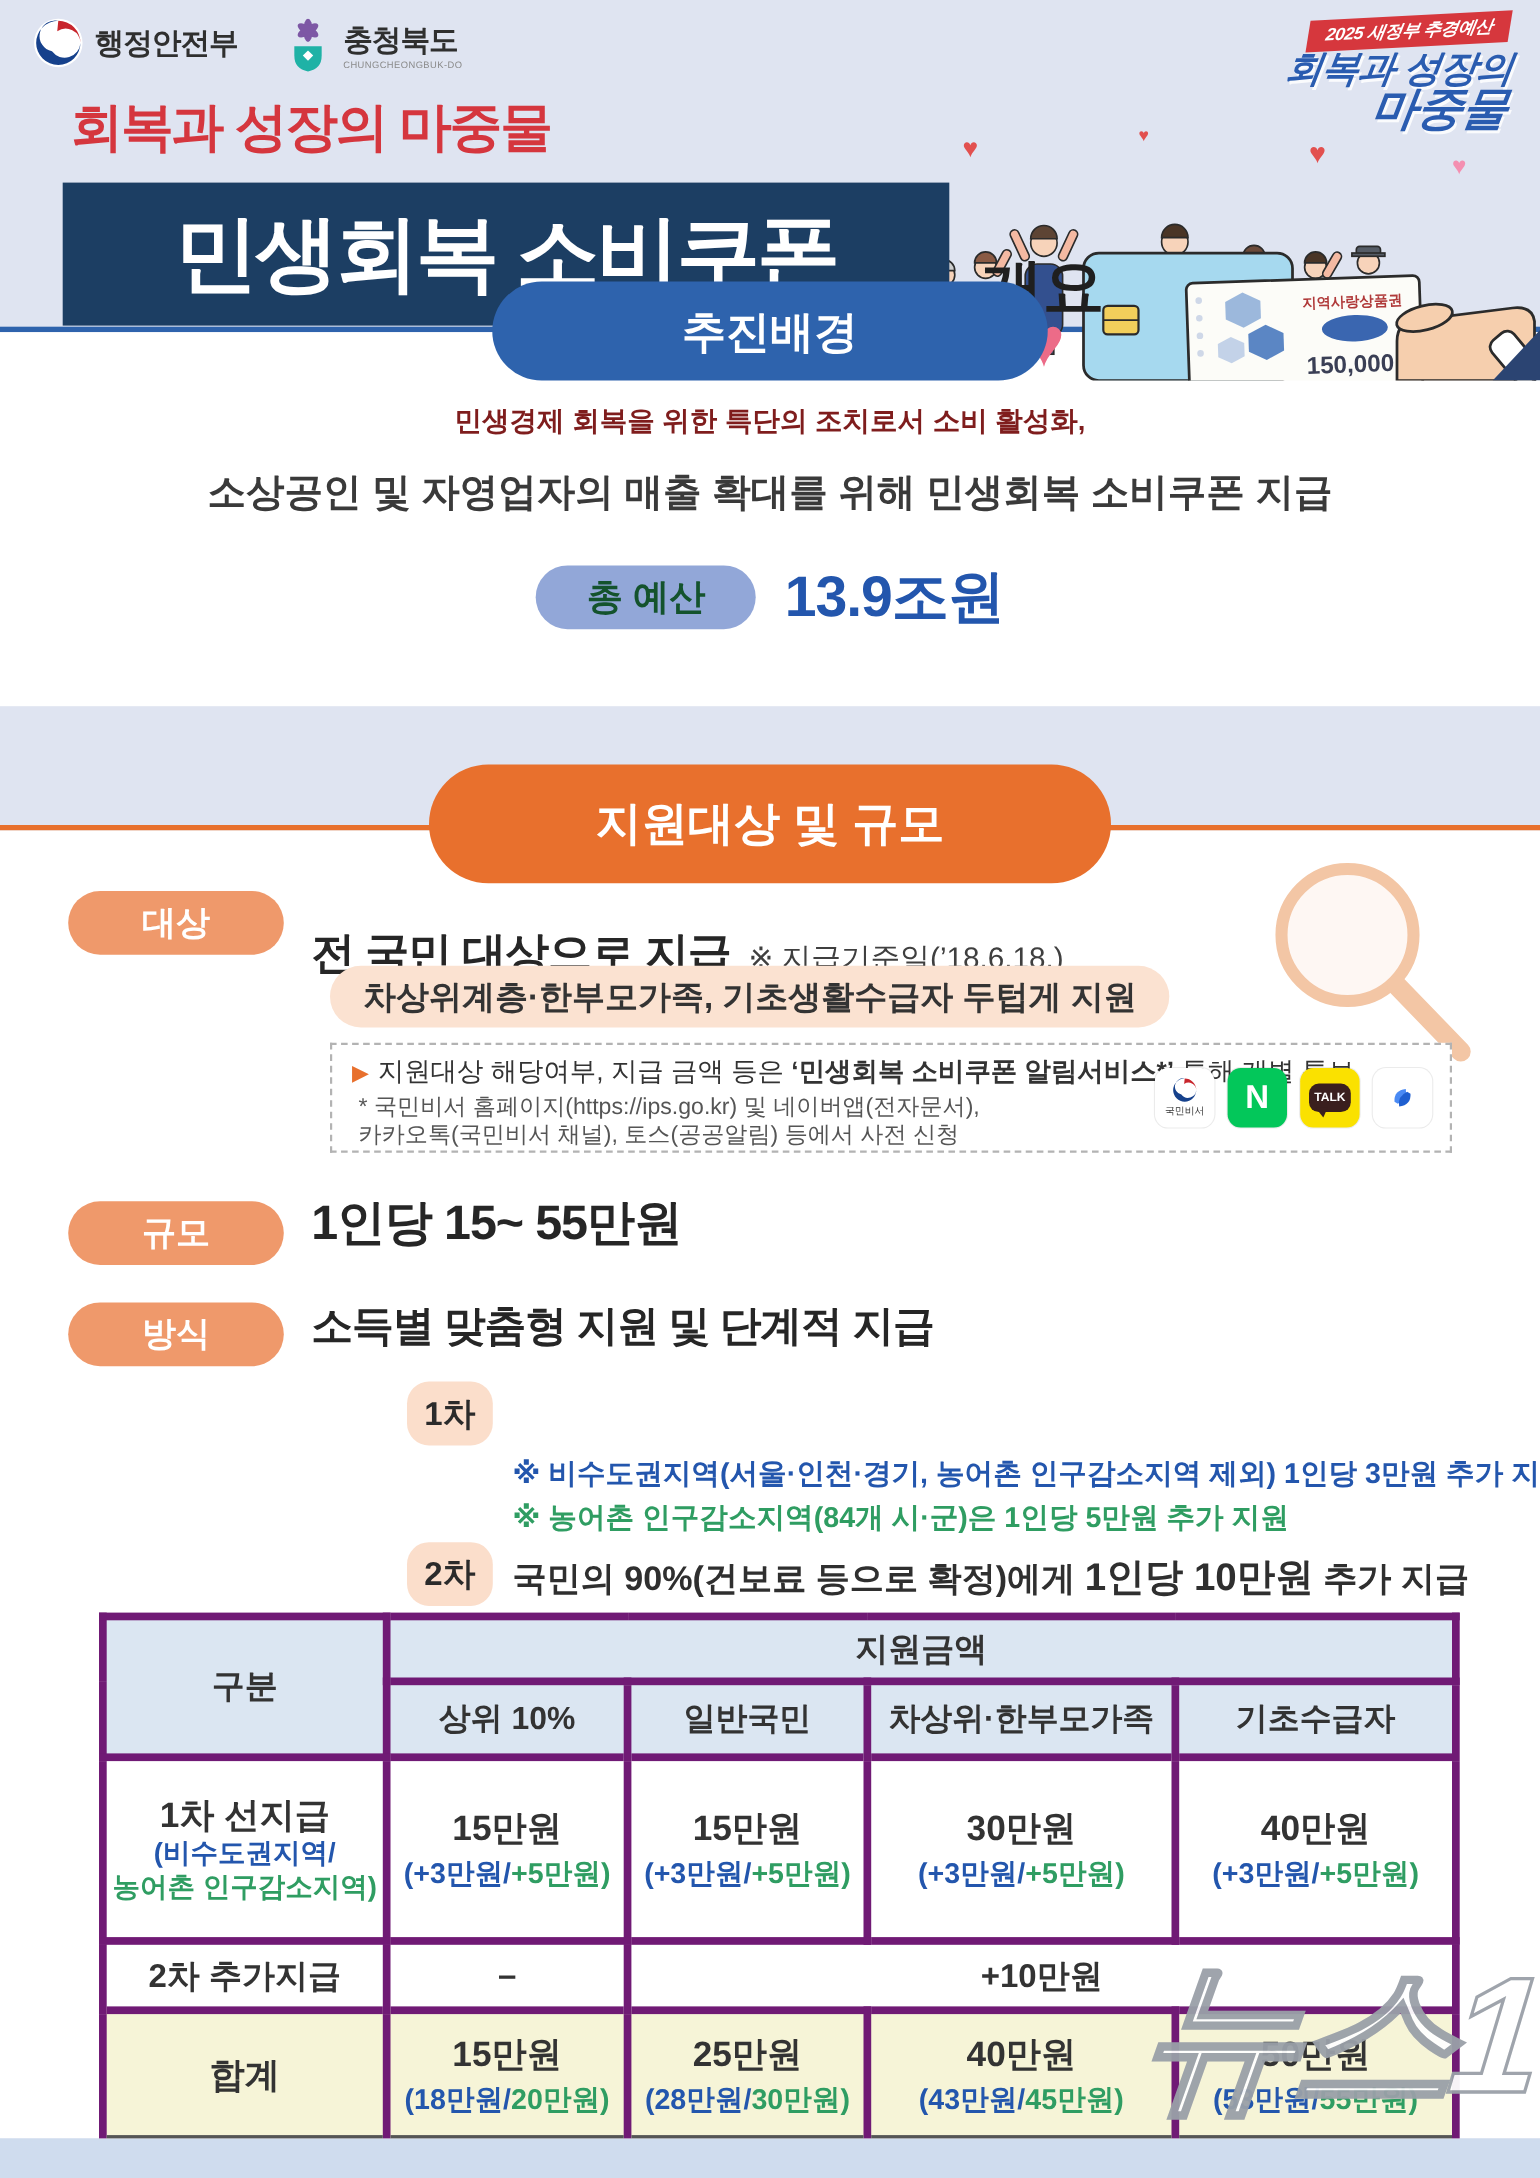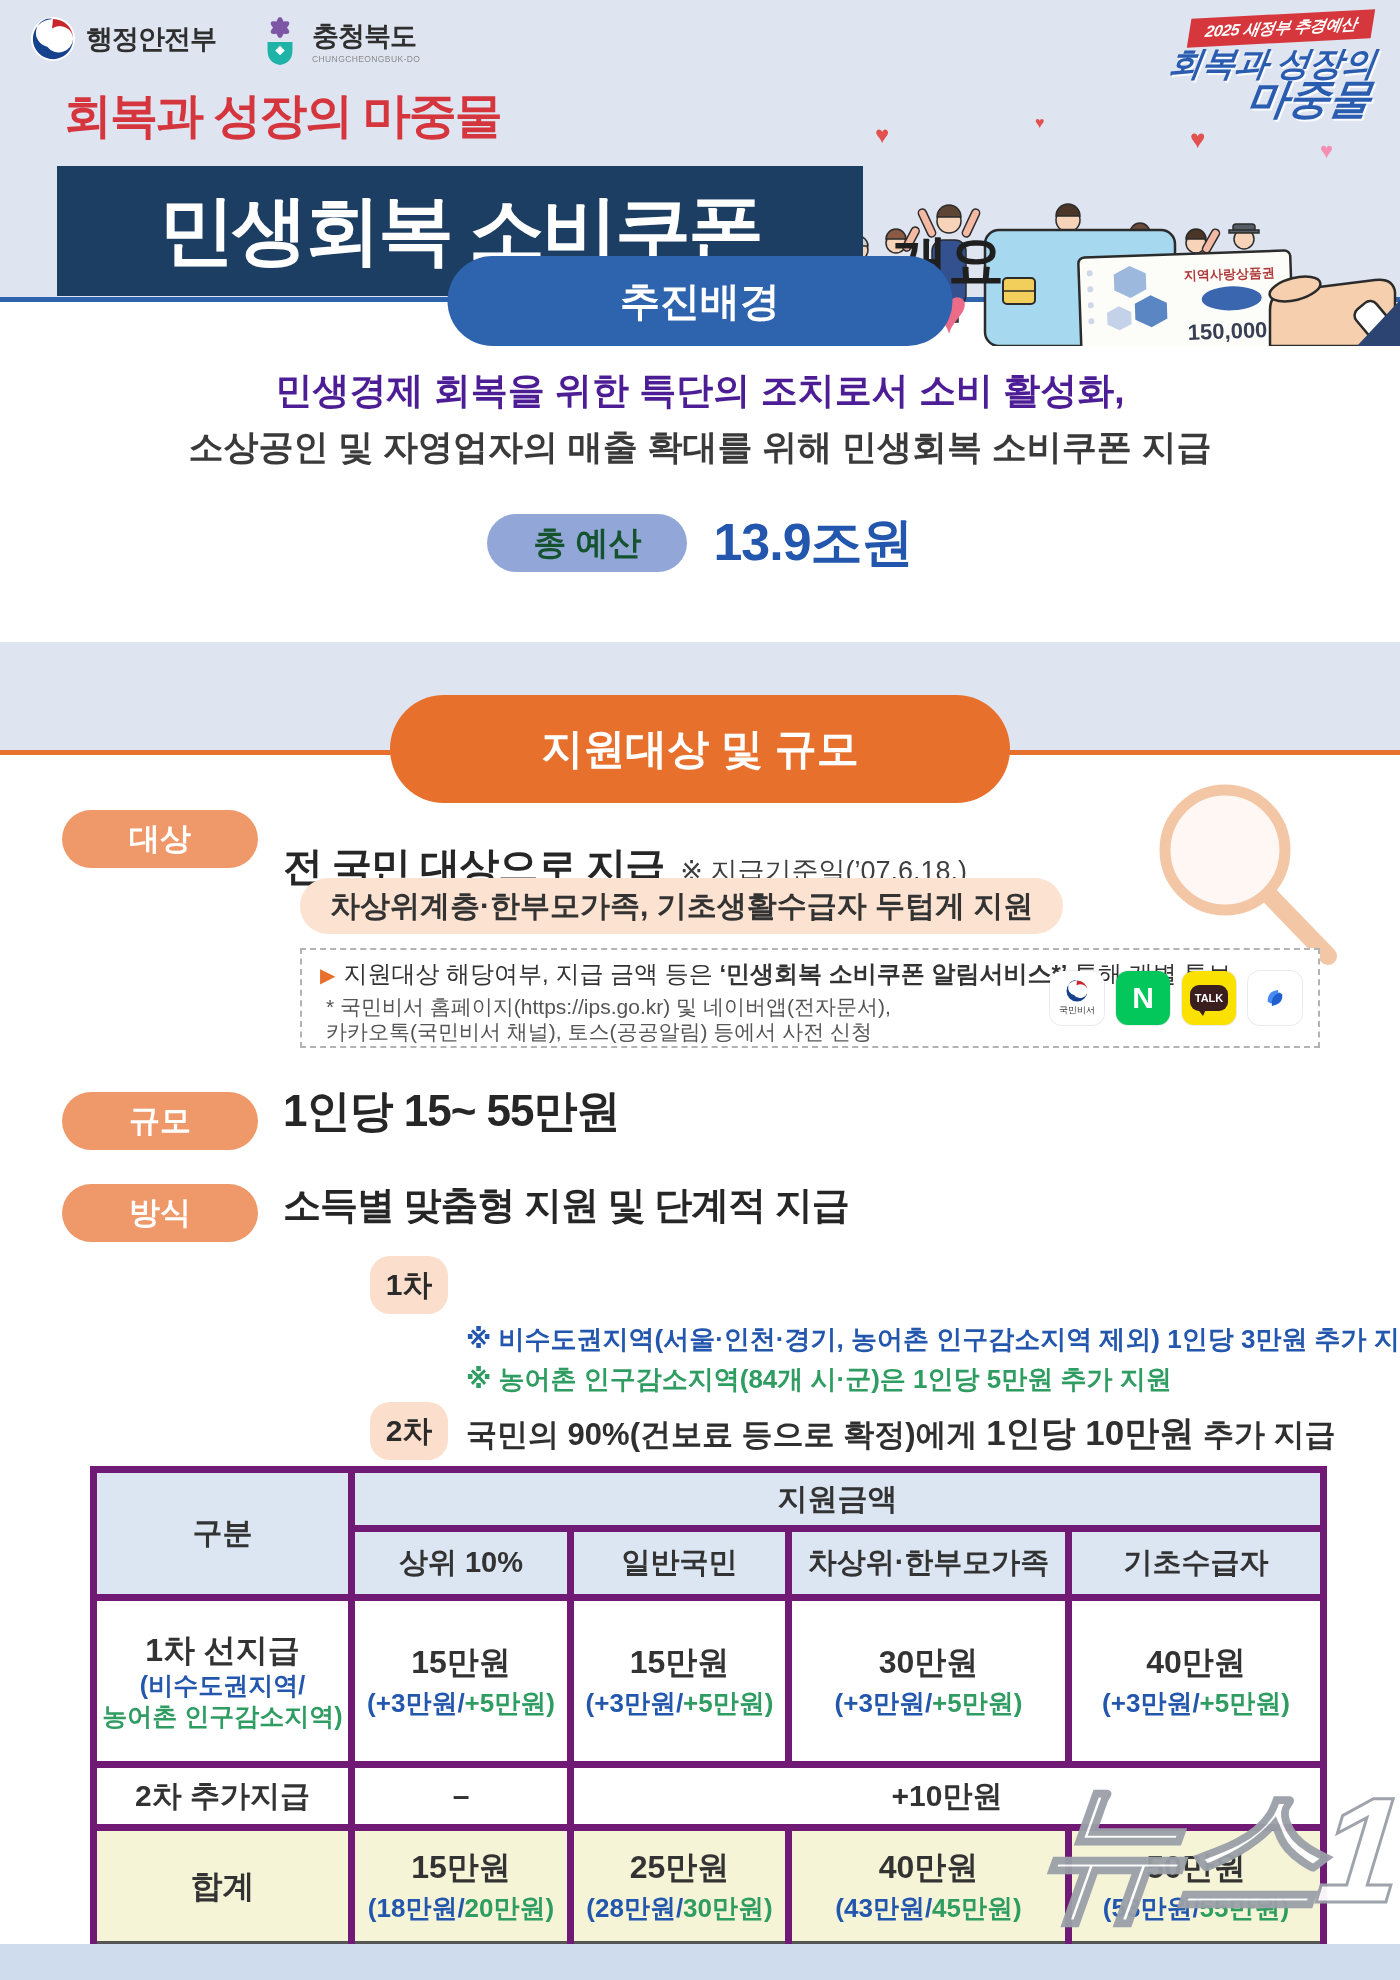--- a/index.html
+++ b/index.html
@@ -26,21 +26,21 @@
   .title-suffix{position:absolute;left:892px;top:224px;font-size:56px;font-weight:800;color:#1f1f1f;z-index:5;}
 
   .illu{position:absolute;left:735px;top:88px;width:665px;height:258px;z-index:4;}
 
   
   .sec1-line{position:absolute;left:0;top:297px;width:100%;height:5px;background:#2e63ad;z-index:1;}
   .sec1-white{position:absolute;left:0;top:302px;width:100%;height:340px;background:#fff;z-index:1;}
   .sec-pill{position:absolute;left:50%;transform:translateX(-50%);display:flex;align-items:center;justify-content:center;
             color:#fff;font-weight:800;z-index:6;white-space:nowrap;}
   .sec1-pill{top:256px;width:505px;height:90px;border-radius:45px;background:#2e63ad;font-size:40px;}
-  .sec1-t1{position:absolute;left:0;top:366px;width:100%;text-align:center;font-size:37px;font-weight:700;color:#4c1d95;z-index:2;}
+  .sec1-t1{position:absolute;left:0;top:366px;width:100%;text-align:center;font-size:25px;font-weight:700;color:#7f1d1d;z-index:2;}
   .sec1-t2{position:absolute;left:0;top:424px;width:100%;text-align:center;font-size:35px;font-weight:700;color:#3a3a3a;z-index:2;}
   .budget{position:absolute;left:0;top:508px;width:100%;display:flex;align-items:center;justify-content:center;gap:26px;z-index:2;}
   .budget-pill{width:200px;height:58px;border-radius:29px;background:#92a7d8;color:#14532d;font-size:33px;font-weight:800;
                display:flex;align-items:center;justify-content:center;white-space:nowrap;}
   .budget-val{font-size:52px;font-weight:800;color:#2356ad;letter-spacing:-1px;}
 
   
   .sec2-line{position:absolute;left:0;top:750px;width:100%;height:5px;background:#e8702d;z-index:1;}
   .sec2-white{position:absolute;left:0;top:755px;width:100%;height:1189px;background:#fff;z-index:1;}
   .sec2-pill{top:695px;width:620px;height:108px;border-radius:54px;background:#e8702d;font-size:42px;}
@@ -282,21 +282,21 @@
   <div class="sec-pill sec2-pill">지원대상 및 규모</div>
 
   <svg class="magnifier" width="230" height="210" viewBox="0 0 230 210">
     <circle cx="95" cy="78" r="60" fill="rgba(252,233,221,.35)" stroke="#f3c6a5" stroke-width="11"></circle>
     <line x1="140" y1="124" x2="198" y2="184" stroke="#f3c6a5" stroke-width="18" stroke-linecap="round"></line>
   </svg>
 
   <div class="pill-label" id="pill-target">대상</div>
   <div class="target-main">
     <span class="big">전 국민 대상으로 지급</span>
-    <span class="note">※ 지급기준일(’07.6.18.)</span>
+    <span class="note">※ 지급기준일(’18.6.18.)</span>
   </div>
   <div class="highlight">차상위계층·한부모가족, 기초생활수급자 두텁게 지원</div>
 
   <div class="notice">
     <div class="notice-line">
       <span class="arr">▶</span><span>지원대상 해당여부, 지급 금액 등은 </span><b>‘민생회복 소비쿠폰 알림서비스*’</b><span> 통해 개별 통보</span>
     </div>
     <div class="notice-foot">
       <div>* 국민비서 홈페이지(https://ips.go.kr) 및 네이버앱(전자문서),</div>
       <div>카카오톡(국민비서 채널), 토스(공공알림) 등에서 사전 신청</div>

